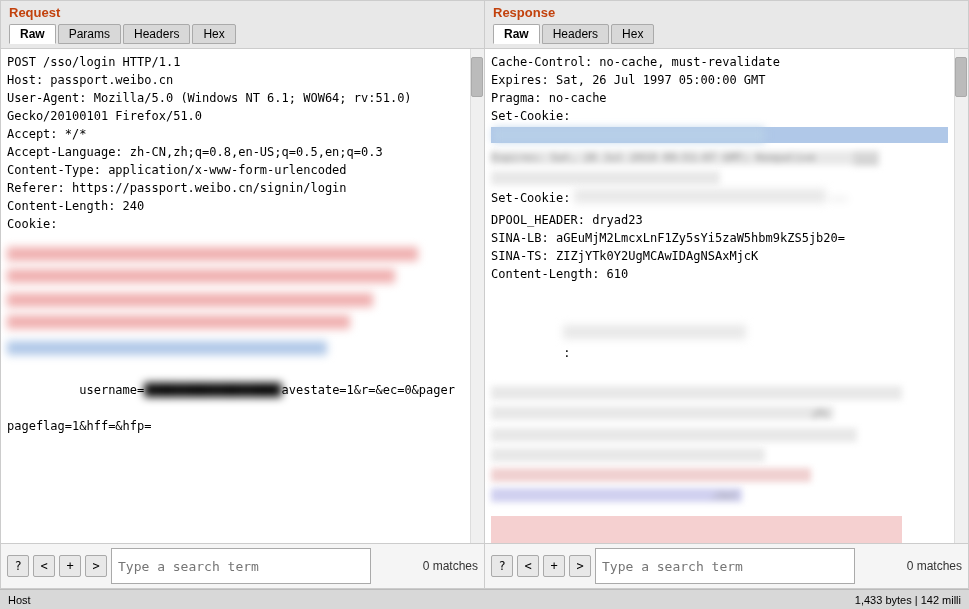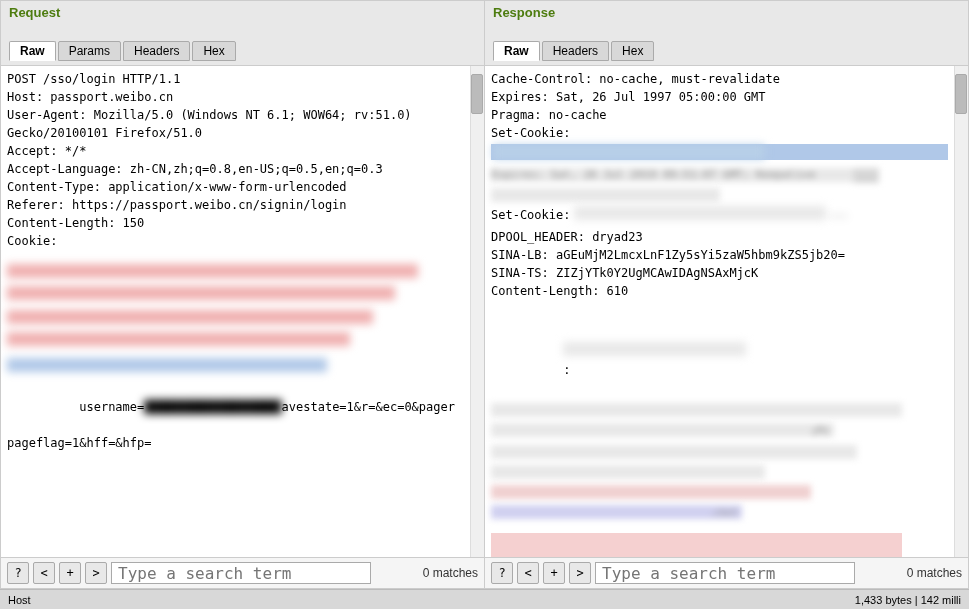--- a/index.html
+++ b/index.html
@@ -34,24 +34,24 @@
     }
 
     .panel-header {
       padding: 4px 8px;
       background: #e8e8e8;
       border-bottom: 1px solid #ccc;
     }
 
     .panel-title {
       font-weight: bold;
-      color: #4d7c0f;
+      color: #c2410c;
       font-size: 13px;
       font-family: sans-serif;
-      margin-bottom: 21px;
+      margin-bottom: 4px;
     }
 
     .tabs {
       display: flex;
       gap: 2px;
     }
 
     .tab {
       padding: 2px 10px;
       border: 1px solid #aaa;
@@ -125,24 +125,24 @@
       display: flex;
       align-items: center;
       justify-content: center;
       font-size: 12px;
       border-radius: 2px;
       font-family: monospace;
     }
 
     .search-input {
       flex: 1;
-      height: 22px;
+      height: 36px;
       border: 1px solid #aaa;
       padding: 2px 6px;
-      font-size: 16px;
+      font-size: 13px;
       font-family: monospace;
       color: #666;
     }
 
     .match-count {
       font-size: 12px;
       color: #333;
       font-family: sans-serif;
       white-space: nowrap;
       margin-left: 48px;
@@ -201,21 +201,21 @@
     <div class="panel-with-scroll">
       <div class="panel-content">
         <div class="content-line">POST /sso/login HTTP/1.1</div>
         <div class="content-line">Host: passport.weibo.cn</div>
         <div class="content-line">User-Agent: Mozilla/5.0 (Windows NT 6.1; WOW64; rv:51.0)</div>
         <div class="content-line">Gecko/20100101 Firefox/51.0</div>
         <div class="content-line">Accept: */*</div>
         <div class="content-line">Accept-Language: zh-CN,zh;q=0.8,en-US;q=0.5,en;q=0.3</div>
         <div class="content-line">Content-Type: application/x-www-form-urlencoded</div>
         <div class="content-line">Referer: https://passport.weibo.cn/signin/login</div>
-        <div class="content-line">Content-Length: 150</div>
+        <div class="content-line">Content-Length: 240</div>
         <div class="content-line">Cookie:</div>
 
         <div style="height:12px;"></div>
         <div class="highlight-pink-block blurred" style="width:90%;height:14px;margin:2px 0;"></div>
         <div style="height:4px;"></div>
         <div class="highlight-pink-block blurred" style="width:85%;height:14px;margin:2px 0;"></div>
         <div style="height:6px;"></div>
         <div class="highlight-pink-block blurred" style="width:80%;height:14px;margin:2px 0;"></div>
         <div style="height:4px;"></div>
         <div class="highlight-pink-block blurred" style="width:75%;height:14px;margin:2px 0;"></div>

